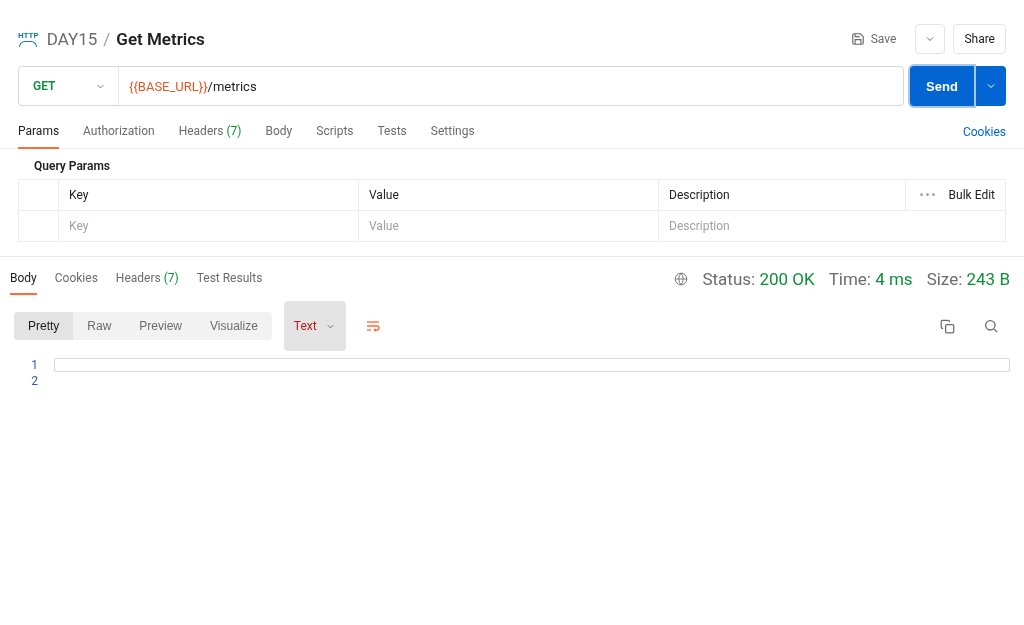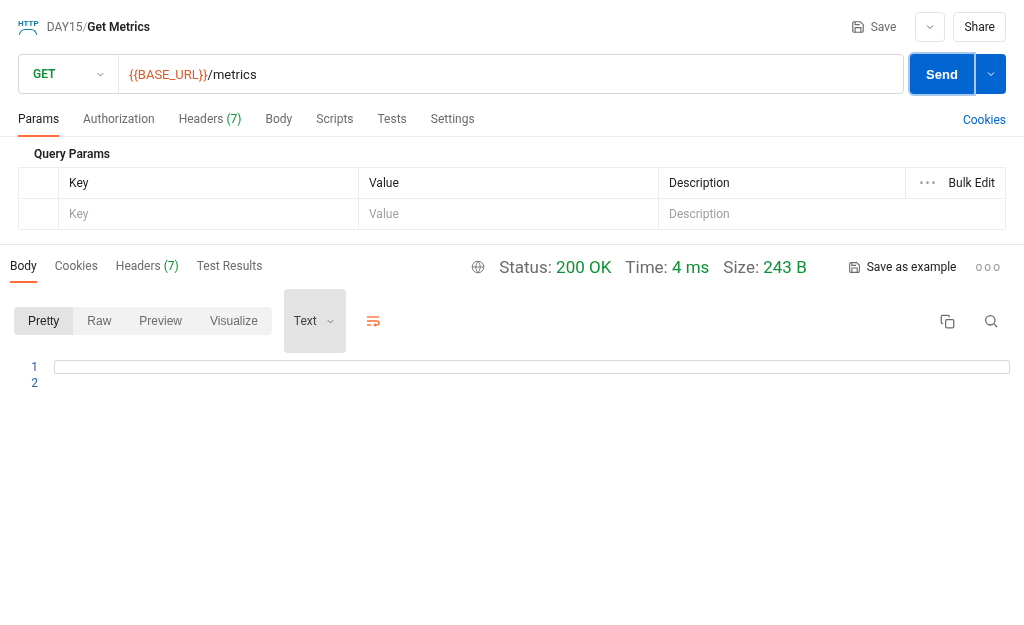--- a/index.html
+++ b/index.html
@@ -10,42 +10,42 @@
       font-size: 12px;
       color: #212121;
       background: #fff;
       overflow: hidden;
     }
 
     
     .topbar {
       display: flex;
       align-items: center;
-      padding: 12px 18px 4px 18px;
+      padding: 24px 18px 4px 18px;
       gap: 8px;
     }
     .http-badge {
       display: inline-flex;
       flex-direction: column;
       align-items: center;
       font-size: 8px;
       font-weight: 700;
       color: #0f7da3;
       line-height: 1;
       position: relative;
     }
     .http-badge .arc {
       width: 18px; height: 6px;
       border: 1.5px solid #0f7da3;
       border-bottom: none;
       border-top-left-radius: 12px;
       border-top-right-radius: 12px;
       margin-top: 1px;
     }
-    .breadcrumb { display: flex; align-items: flex-end; gap: 0; font-size: 12px; }
+    .breadcrumb { display: flex; align-items: flex-end; gap: 6px; font-size: 17px; }
     .bc-folder { color: #6b6b6b; }
     .bc-sep { color: #a0a0a0; }
     .bc-title { font-weight: 600; color: #212121; }
 
     .topbar-spacer { flex: 1 1 auto; }
     .topbar-actions { display: flex; align-items: center; gap: 8px; }
 
     .icon-btn, .text-iconbtn, .share-btn, .chevron-btn {
       display: inline-flex;
       align-items: center;
@@ -236,23 +236,23 @@
       background: transparent;
       cursor: pointer;
     }
     .seg-btn.active { background: #e3e3e3; color: #212121; }
     .lang-select {
       display: inline-flex;
       align-items: center;
       gap: 8px;
       background: #e3e3e3;
       border-radius: 4px;
-      padding: 25px 10px;
-      font-size: 12px;
-      color: #404040;
+      padding: 18px 10px;
+      font-size: 12px;
+      color: #b91c1c;
       margin-left: 6px;
       cursor: pointer;
     }
     .wrap-btn {
       display: inline-flex;
       align-items: center;
       justify-content: center;
       width: 30px;
       height: 30px;
       border-radius: 4px;
@@ -411,31 +411,20 @@
     <span>
       <span>Time:</span>
       <span class="green">4 ms</span>
     </span>
     <span>
       <span>Size:</span>
       <span class="green">243 B</span>
     </span>
   </div>
 
-  <div class="res-actions">
-    <span class="text-iconbtn">
-      <svg width="13" height="13" viewBox="0 0 24 24" fill="none" stroke="#6b6b6b" stroke-width="2">
-          <path d="M19 21H5a2 2 0 0 1-2-2V5a2 2 0 0 1 2-2h11l5 5v11a2 2 0 0 1-2 2z"></path>
-          <polyline points="17 21 17 13 7 13 7 21"></polyline>
-          <polyline points="7 3 7 8 15 8"></polyline>
-        </svg>
-      <span style="color:#212121;">Save as example</span>
-    </span>
-    <span class="dots">ooo</span>
-  </div>
 </div>
 
 <div class="body-toolbar">
   <div class="seg-group">
     <button class="seg-btn active">Pretty</button>
     <button class="seg-btn">Raw</button>
     <button class="seg-btn">Preview</button>
     <button class="seg-btn">Visualize</button>
   </div>
   <div class="lang-select">

